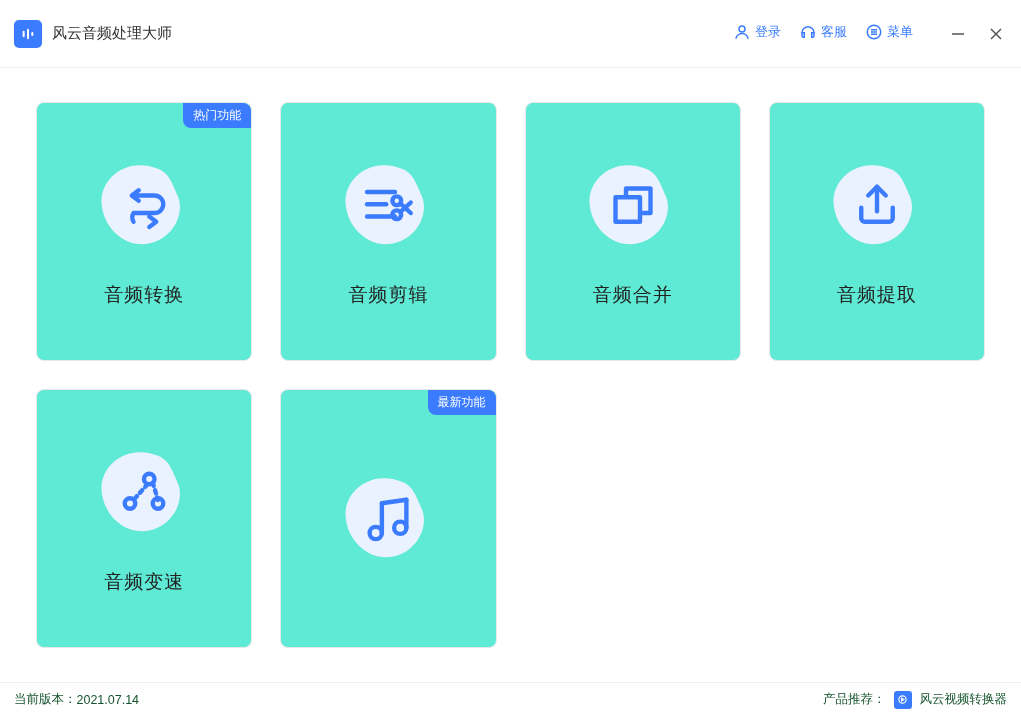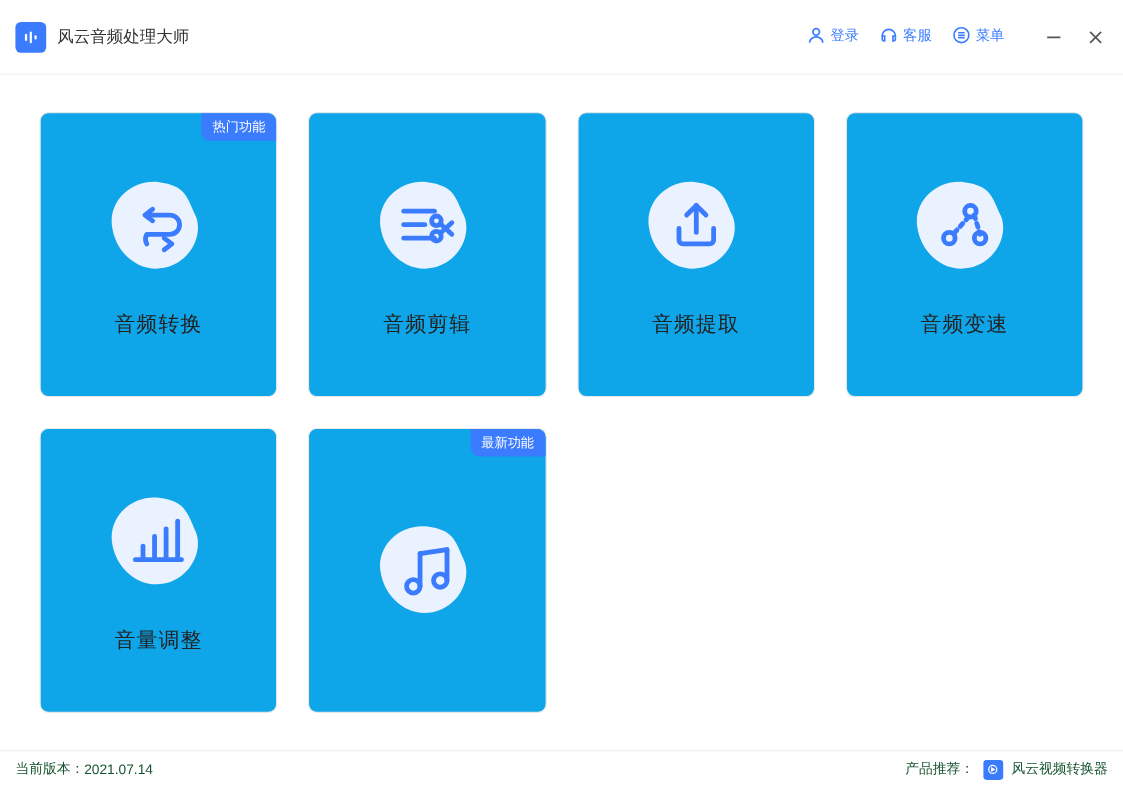--- a/index.html
+++ b/index.html
@@ -78,21 +78,21 @@
 .card {
   position: relative;
   border: 1px solid #e8e8e8;
   border-radius: 8px;
   display: flex;
   flex-direction: column;
   align-items: center;
   justify-content: center;
   gap: 26px;
   cursor: pointer;
-  background: #0ea5e9;
+  background: #5eead4;
 }
 .badge {
   position: absolute;
   top: 0;
   right: 0;
   background: #3b7cff;
   color: #fff;
   font-size: 12px;
   padding: 4px 10px;
   border-radius: 0 8px 0 8px;
@@ -236,20 +236,34 @@
           <circle cx="42" cy="26" r="5"></circle>
             <circle cx="42" cy="42" r="5"></circle>
           <line x1="46" y1="29" x2="58" y2="40"></line>
             <line x1="46" y1="39" x2="58" y2="28"></line>
         </svg>
       </div>
     </div>
     <div class="card-label">音频剪辑</div>
   </div>
 
+  <div class="card">
+    <div class="card-icon-wrap">
+      <svg class="blob" viewBox="0 0 100 100">
+          <path d="M85 40c8 18-5 45-30 50S8 75 5 50 25 5 50 8s27 14 35 32z"></path>
+        </svg>
+      <div class="card-icon">
+        <svg viewBox="0 0 64 64" fill="none" stroke="#3b7cff" stroke-width="5" stroke-linejoin="round">
+          <rect x="12" y="22" width="28" height="28"></rect>
+            <path d="M24 22V12h28v28H40"></path>
+        </svg>
+      </div>
+    </div>
+    <div class="card-label">音频合并</div>
+  </div>
 
   <div class="card">
     <div class="card-icon-wrap">
       <svg class="blob" viewBox="0 0 100 100">
           <path d="M85 40c8 18-5 45-30 50S8 75 5 50 25 5 50 8s27 14 35 32z"></path>
         </svg>
       <div class="card-icon">
         <svg viewBox="0 0 64 64" fill="none" stroke="#3b7cff" stroke-width="5" stroke-linecap="round" stroke-linejoin="round">
           <path d="M14 34v12a4 4 0 0 0 4 4h28a4 4 0 0 0 4-4V34"></path>
             <line x1="32" y1="10" x2="32" y2="38"></line>
@@ -271,37 +285,20 @@
             <circle cx="48" cy="44" r="6"></circle>
             <circle cx="38" cy="16" r="6"></circle>
           <path d="M36 22l-16 18" stroke-dasharray="4 5"></path>
             <path d="M42 20l6 20" stroke-dasharray="4 5"></path>
         </svg>
       </div>
     </div>
     <div class="card-label">音频变速</div>
   </div>
 
-  <div class="card">
-    <div class="card-icon-wrap">
-      <svg class="blob" viewBox="0 0 100 100">
-          <path d="M85 40c8 18-5 45-30 50S8 75 5 50 25 5 50 8s27 14 35 32z"></path>
-        </svg>
-      <div class="card-icon">
-        <svg viewBox="0 0 64 64" fill="none" stroke="#3b7cff" stroke-width="5" stroke-linecap="round">
-          <line x1="8" y1="50" x2="56" y2="50"></line>
-          <line x1="16" y1="50" x2="16" y2="36"></line>
-            <line x1="28" y1="50" x2="28" y2="26"></line>
-          <line x1="40" y1="50" x2="40" y2="18"></line>
-            <line x1="52" y1="50" x2="52" y2="10"></line>
-        </svg>
-      </div>
-    </div>
-    <div class="card-label">音量调整</div>
-  </div>
 
 
   <div class="card">
     <div class="badge">最新功能</div>
     <div class="card-icon-wrap">
       <svg class="blob" viewBox="0 0 100 100">
           <path d="M85 40c8 18-5 45-30 50S8 75 5 50 25 5 50 8s27 14 35 32z"></path>
         </svg>
       <div class="card-icon">
         <svg viewBox="0 0 64 64" fill="none" stroke="#3b7cff" stroke-width="5" stroke-linecap="round" stroke-linejoin="round">

